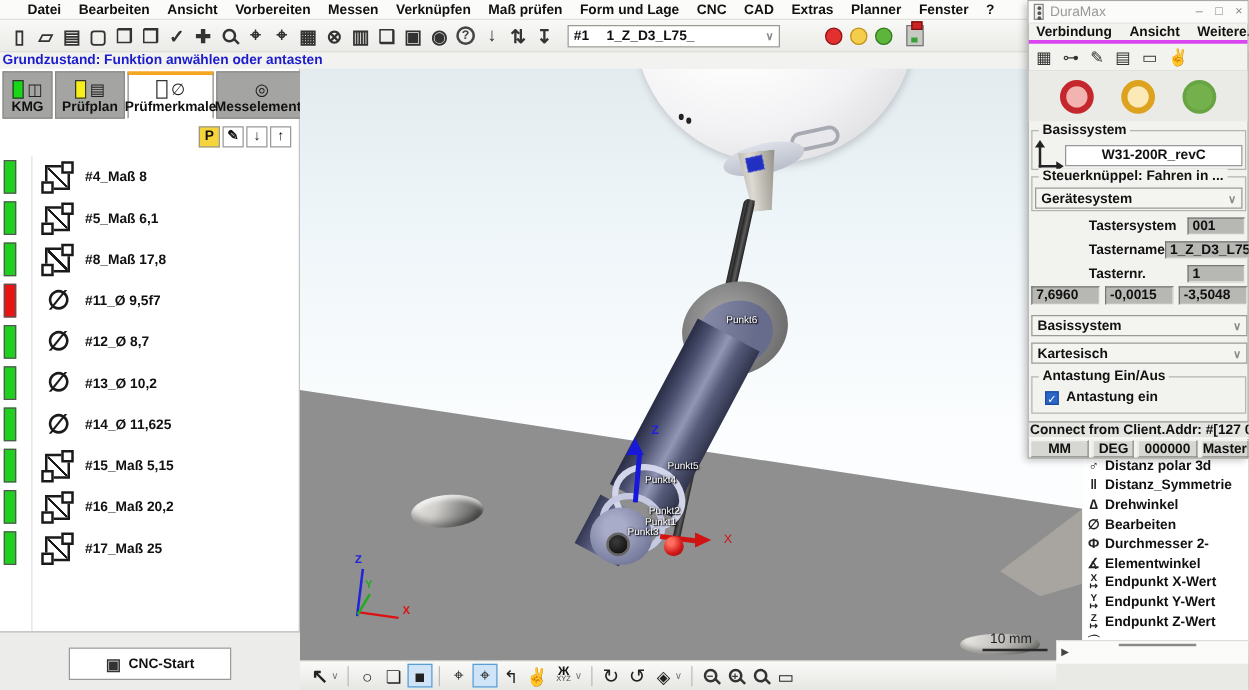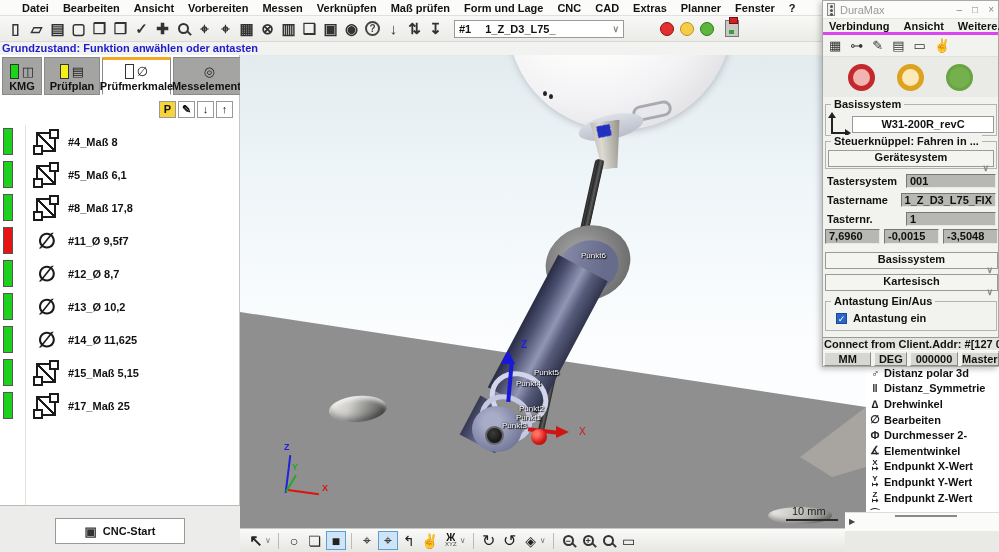--- a/index.html
+++ b/index.html
@@ -151,24 +151,24 @@
   .dm-light { width:27px; height:27px; border-radius:50%; }
   .dm-light.red { background:#f2b4b0; border:5px solid #c5282c; }
   .dm-light.yellow { background:#fbe9b8; border:5px solid #dda21e; }
   .dm-light.green { background:#74b14c; border:3px solid #69a444; }
   .dm-group { position:absolute; left:2px; width:172px; border:1px solid #b4b4b0; }
   .dm-legend { position:absolute; top:-7px; left:5px; background:#f2f2ef; padding:0 3px; font-weight:bold; }
   .axes-icon { position:absolute; left:5px; top:12px; width:15px; height:17px; border-left:2px solid #222; border-bottom:2px solid #222; }
   .axes-icon::before { content:""; position:absolute; left:-5px; top:-5px; border-left:4px solid transparent; border-right:4px solid transparent; border-bottom:6px solid #222; }
   .axes-icon::after { content:""; position:absolute; right:-5px; bottom:-5px; border-top:4px solid transparent; border-bottom:4px solid transparent; border-left:6px solid #222; }
   .dm-input { position:absolute; left:26px; top:11px; width:142px; height:17px; background:#fff; border:1px solid #999; text-align:center; font-weight:bold; line-height:15px; }
-  .dm-dd { display:flex; align-items:center; background:#f4f4f1; border:1px solid #9a9a96; height:17px; padding:0 4px; font-weight:bold;flex-direction:column; }
+  .dm-dd { display:flex; align-items:center; background:#f4f4f1; border:1px solid #9a9a96; height:17px; padding:0 4px; font-weight:bold; }
   .dm-dd .chev { margin-left:auto; color:#888; font-size:9px; }
   .dm-row { position:absolute; left:4px; width:169px; height:14px; display:flex; align-items:center; }
-  .dm-row .lab { font-weight:bold; width:79px; }
+  .dm-row .lab { font-weight:bold; width:79px;margin-left:44px; }
   .dm-field { background:#b7b7b3; border-top:1px solid #777; border-left:1px solid #777; border-bottom:1px solid #e8e8e4; border-right:1px solid #e8e8e4; font-weight:bold; height:14px; line-height:12px; padding:0 3px; }
   .dm-field.grow { flex:1; }
   .dm-field.center { text-align:center; }
   .dm-coords { position:absolute; left:2px; top:228px; width:173px; display:flex; gap:4px; }
   .dm-coords .dm-field { flex:1; text-align:left; height:15px; }
   .dm-check { width:11px; height:11px; background:#2a66c8; border:1px solid #1a4a9a; color:#fff; font-size:9px; line-height:10px; text-align:center; margin-right:6px; }
   .dm-status { position:absolute; left:0; top:336px; width:177px; height:14px; background:#e4e4e0; border-top:1px solid #999; border-bottom:1px solid #fff; font-weight:bold; white-space:nowrap; overflow:hidden; padding:0 1px; }
   .dm-footer { position:absolute; left:1px; top:351px; width:175px; display:flex; gap:3px; }
   .dm-fbtn { background:#d6d6d2; border:1px solid; border-color:#f2f2ef #8a8a86 #8a8a86 #f2f2ef; font-weight:bold; text-align:center; height:14px; line-height:12px; }
 </style>
@@ -299,20 +299,25 @@
       </div>
       <div class="mrow">
         <span class="sbar green"></span>
         <span class="li-icon dia">∅</span>
         <span class="li-label">#14_Ø 11,625</span>
       </div>
       <div class="mrow">
         <span class="sbar green"></span>
         <span class="li-icon dim"></span>
         <span class="li-label">#15_Maß 5,15</span>
+      </div>
+      <div class="mrow">
+        <span class="sbar green"></span>
+        <span class="li-icon dim"></span>
+        <span class="li-label">#16_Maß 20,2</span>
       </div>
       <div class="mrow">
         <span class="sbar green"></span>
         <span class="li-icon dim"></span>
         <span class="li-label">#17_Maß 25</span>
       </div>
     </div>
   </div>
   <div class="panel-footer">
     <div class="cnc-btn">

